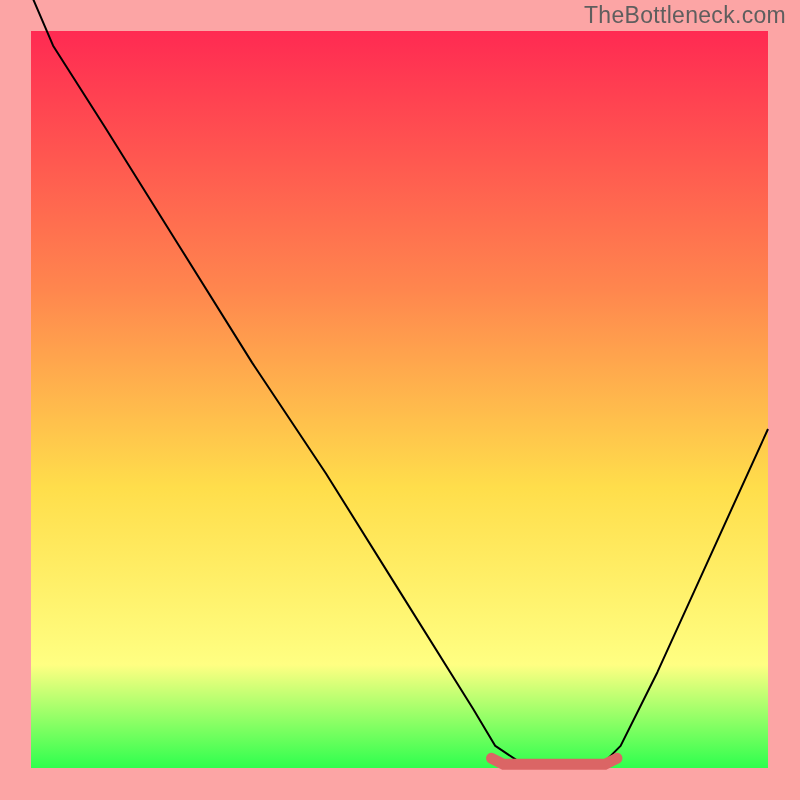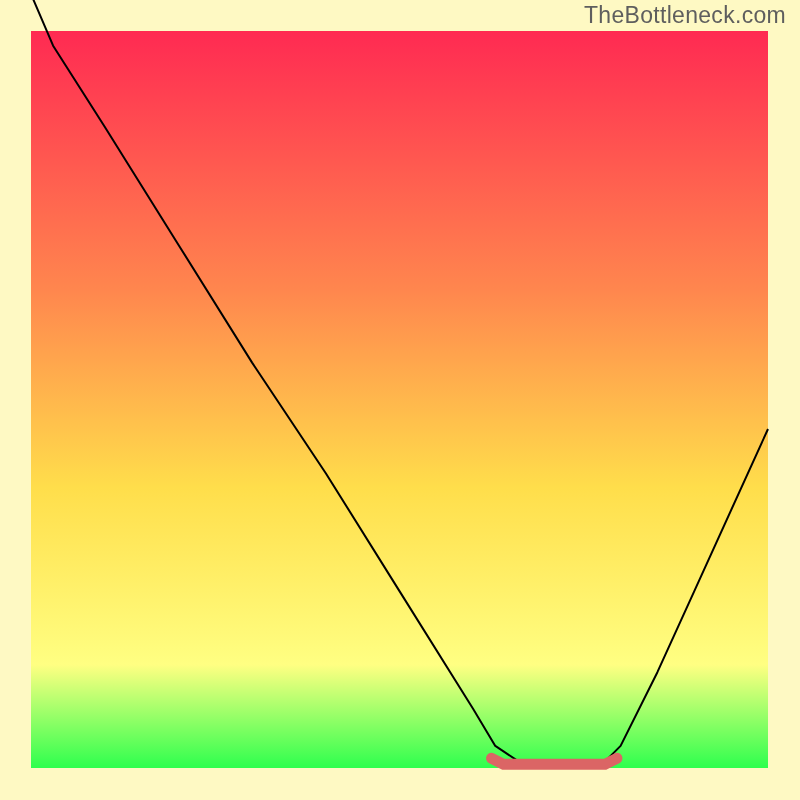--- a/index.html
+++ b/index.html
@@ -8,21 +8,21 @@
     width: 800px;
     height: 800px;
     background: #000000;
     overflow: hidden;
     font-family: Arial, Helvetica, sans-serif;
   }
   .stage {
     position: relative;
     width: 800px;
     height: 800px;
-    background: #fef9c3;
+    background: #fca5a5;
   }
   .watermark {
     position: absolute;
     top: 2px;
     right: 14px;
     color: #5e5e5e;
     font-size: 23px;
     font-weight: 500;
     letter-spacing: 0.3px;
     user-select: none;

